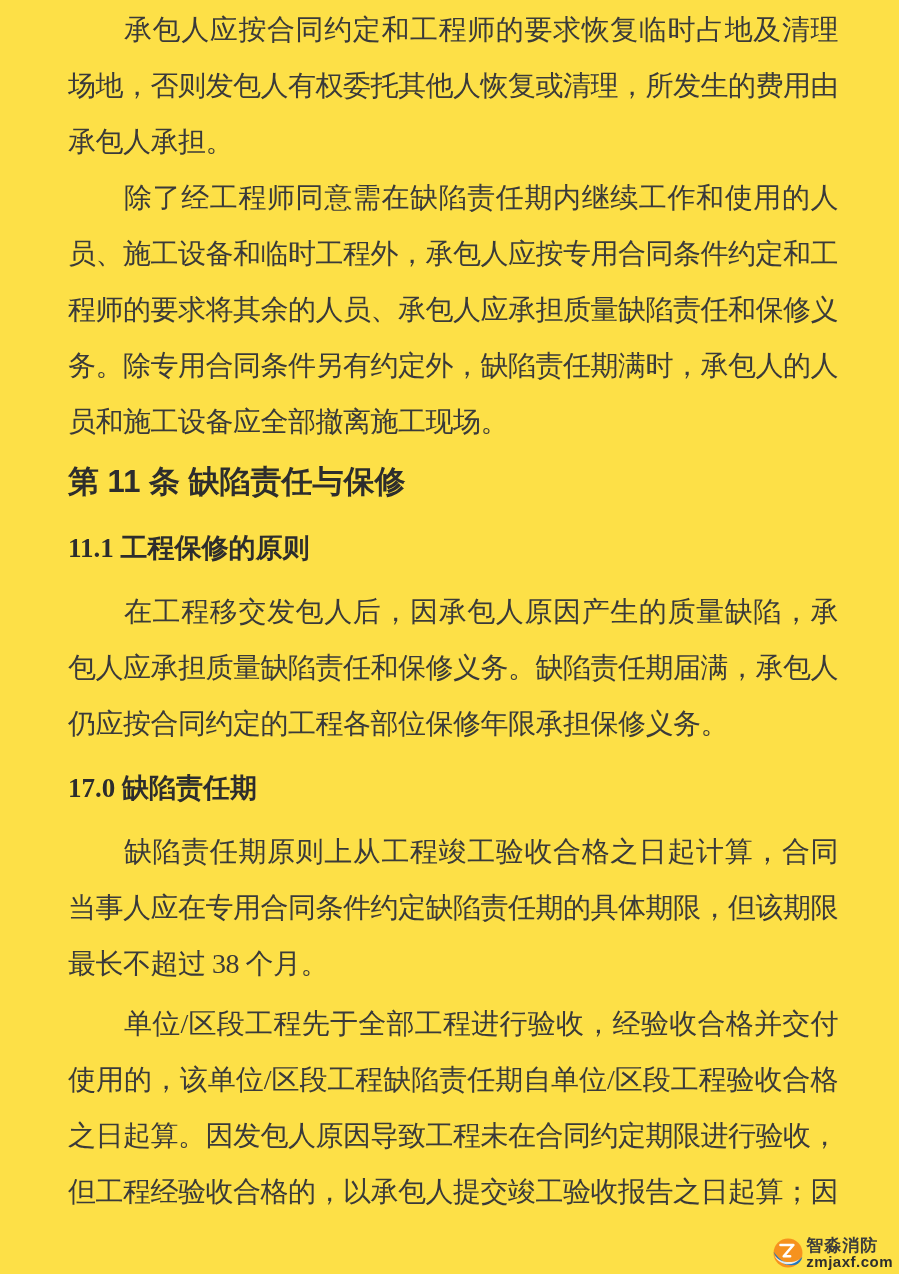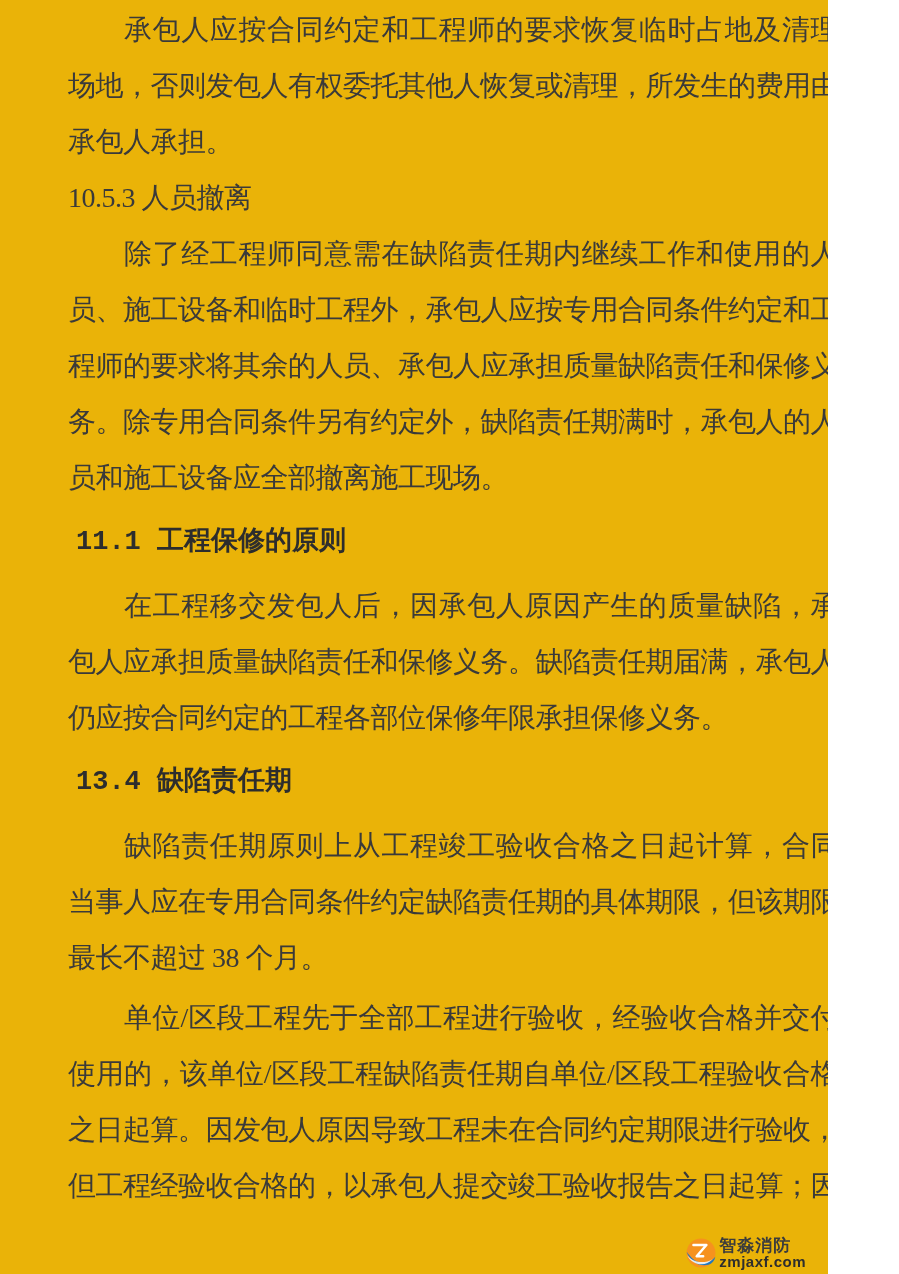--- a/index.html
+++ b/index.html
@@ -1,21 +1,21 @@
 <!DOCTYPE html>
 <html><head>
 <meta charset="utf-8">
 <style>
   html, body { margin: 0; padding: 0; }
 
   .page {
     position: relative;
-    width: 828px;
+    width: 899px;
     height: 1274px;
-    background: #eab308;
+    background: #fde047;
     overflow: hidden;
     color: #3a3a3a;
     font-family: "Liberation Serif", "DejaVu Serif", serif;
   }
 
   .doc {
     position: absolute;
     left: 68px;
     top: 2px;
     width: 770px;
@@ -44,31 +44,31 @@
   .h-article {
     font-family: "Liberation Sans", "DejaVu Sans", sans-serif;
     font-weight: 700;
     font-size: 31px;
     line-height: 56px;
     margin: 4px 0 10px 0;
     color: #2d2d2d;
   }
 
   .h-sub {
-    font-family: Liberation Mono, monospace;
+    font-family: Liberation Serif, serif;
     font-weight: 700;
     font-size: 27px;
     line-height: 56px;
-    margin: 8px 0 8px 8px;
+    margin: 8px 0 8px 0;
     color: #2d2d2d;
   }
 
   .watermark {
     position: absolute;
-    right: 22px;
+    right: 6px;
     bottom: 5px;
     display: flex;
     align-items: center;
     gap: 3px;
   }
 
   .wm-logo { width: 30px; height: 30px; display: block; }
 
   .wm-text {
     display: flex;
@@ -96,30 +96,30 @@
 </style>
 </head>
 <body>
 
 <div class="page">
 
   <div class="doc">
 
     <p class="para">承包人应按合同约定和工程师的要求恢复临时占地及清理场地，否则发包人有权委托其他人恢复或清理，所发生的费用由承包人承担。</p>
 
-    <h3 class="h-plain">10.5.3 人员撤离</h3>
 
     <p class="para">除了经工程师同意需在缺陷责任期内继续工作和使用的人员、施工设备和临时工程外，承包人应按专用合同条件约定和工程师的要求将其余的人员、承包人应承担质量缺陷责任和保修义务。除专用合同条件另有约定外，缺陷责任期满时，承包人的人员和施工设备应全部撤离施工现场。</p>
 
+    <h1 class="h-article">第 11 条 缺陷责任与保修</h1>
 
     <h2 class="h-sub">11.1 工程保修的原则</h2>
 
     <p class="para">在工程移交发包人后，因承包人原因产生的质量缺陷，承包人应承担质量缺陷责任和保修义务。缺陷责任期届满，承包人仍应按合同约定的工程各部位保修年限承担保修义务。</p>
 
-    <h2 class="h-sub">13.4 缺陷责任期</h2>
+    <h2 class="h-sub">17.0 缺陷责任期</h2>
 
     <p class="para">缺陷责任期原则上从工程竣工验收合格之日起计算，合同当事人应在专用合同条件约定缺陷责任期的具体期限，但该期限最长不超过 38 个月。</p>
 
     <p class="para gap-top">单位/区段工程先于全部工程进行验收，经验收合格并交付使用的，该单位/区段工程缺陷责任期自单位/区段工程验收合格之日起算。因发包人原因导致工程未在合同约定期限进行验收，但工程经验收合格的，以承包人提交竣工验收报告之日起算；因</p>
 
   </div>
 
   <div class="watermark">
     <svg class="wm-logo" viewBox="0 0 28 28" xmlns="http://www.w3.org/2000/svg" aria-hidden="true">
       <circle cx="14" cy="14" r="13.5" fill="#f6921e"></circle>

